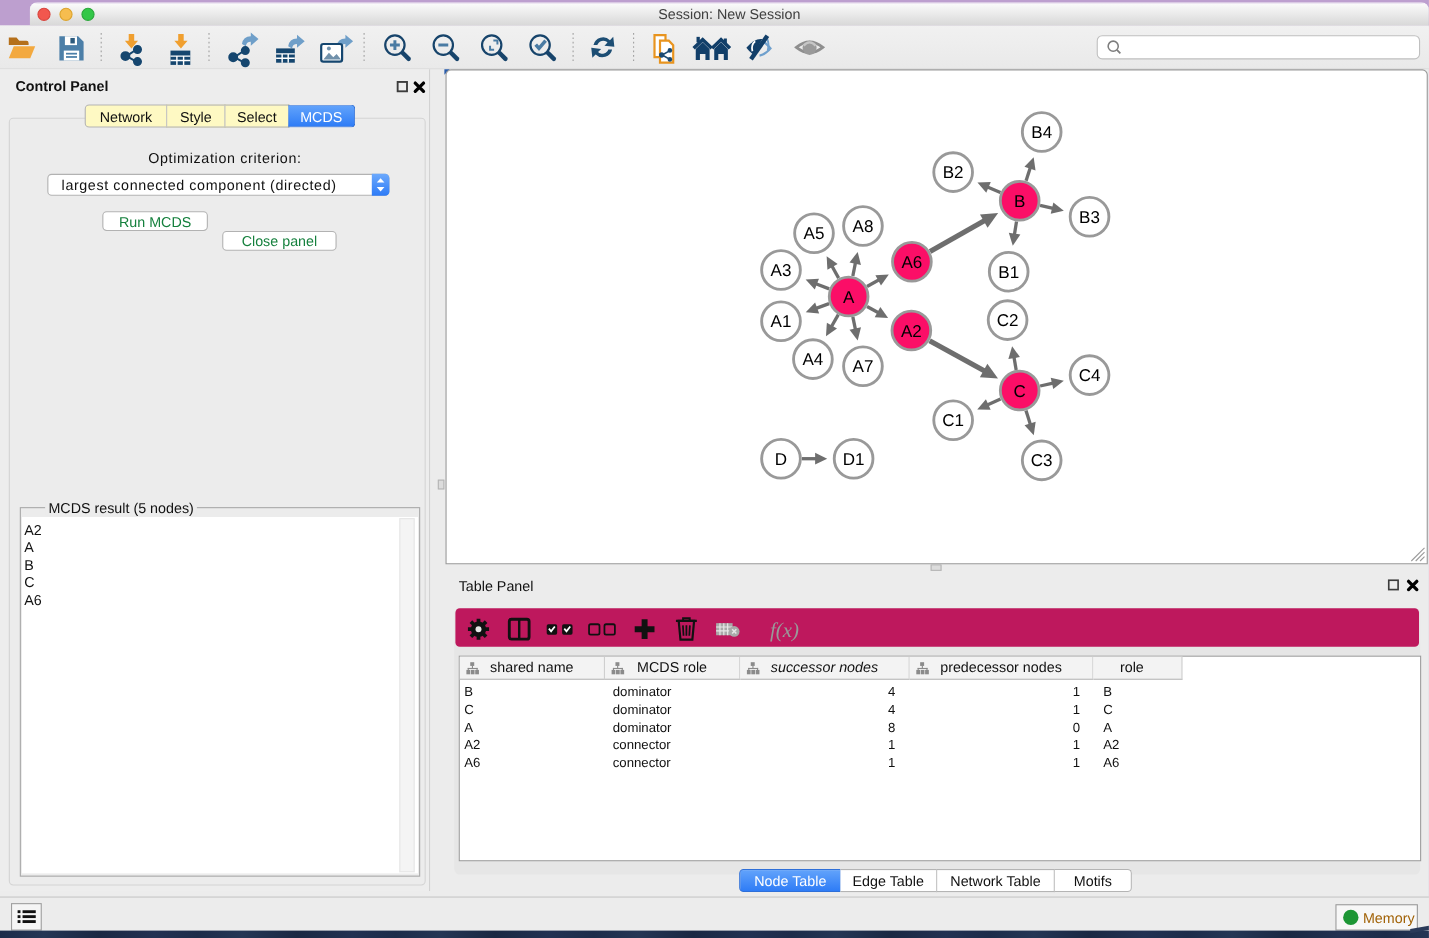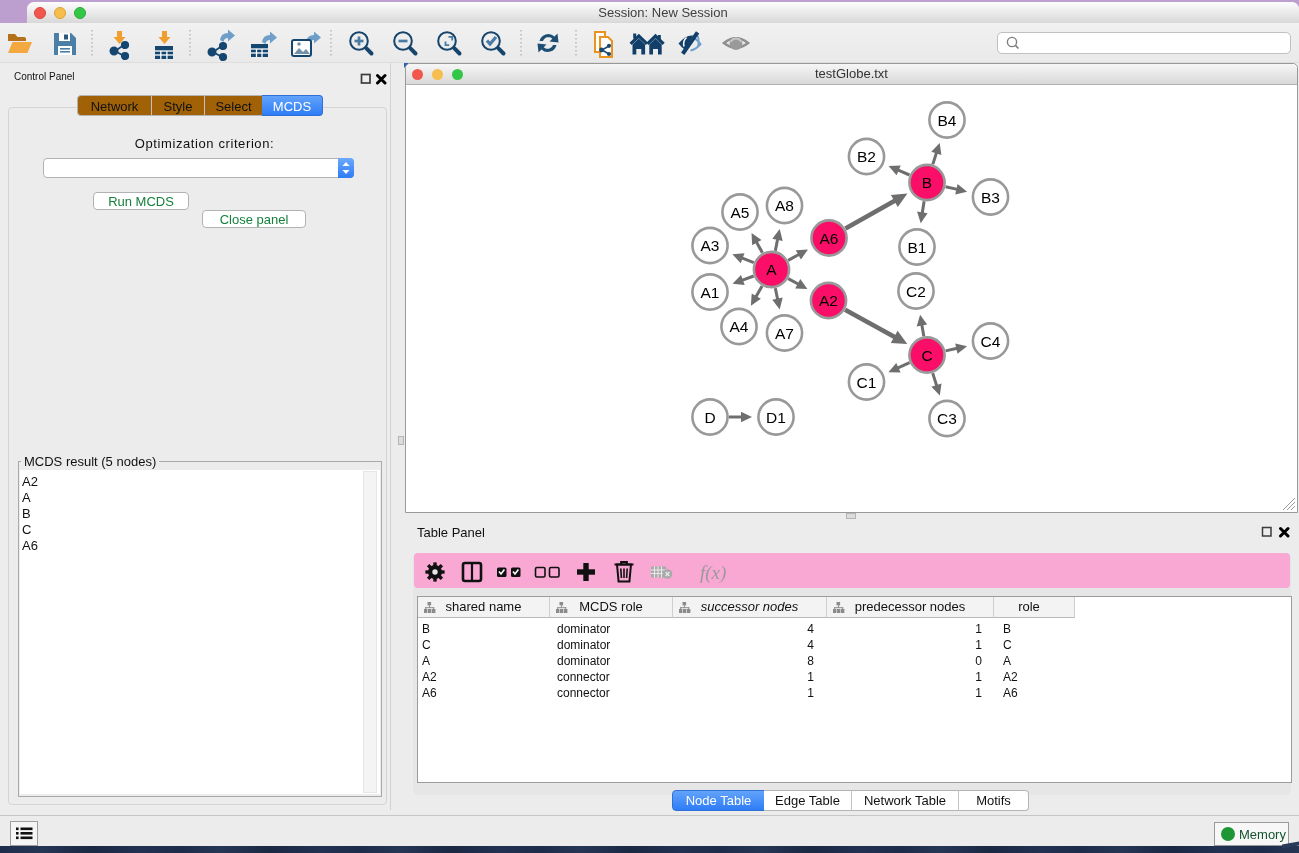--- a/index.html
+++ b/index.html
@@ -10,59 +10,59 @@
   #titlebar{left:0;top:2px;width:1272px;height:20px;
     background:linear-gradient(#fbfbfb,#d8d8d8);border-top:1px solid #fdfdfd;
     border-bottom:1px solid #acacac;border-radius:7px 7px 0 0;box-sizing:content-box;margin-left:27px;}
   #titlebar .title{width:100%;text-align:center;font-size:13px;color:#404040;line-height:20px;}
   .tl{position:absolute;width:12px;height:12px;border-radius:50%;top:4px;}
   #toolbar{left:0;top:23px;width:1299px;height:40px;background:linear-gradient(#f1f1f1,#e9e9e9);}
   #searchbox{left:997px;top:32px;width:292px;height:20px;background:#fff;
     border:1px solid #c0c0c0;border-radius:5px;}
   
   #ctrlpanel{left:0;top:63px;width:390px;height:747px;background:#ededed;border-right:1px solid #d2d2d2;}
-  #cp-head{left:14px;top:71px;font-size:10px;color:#111;}
+  #cp-head{left:14px;top:71px;font-size:13px;color:#111;font-weight:bold;}
   #cp-box{left:8px;top:107px;width:377px;height:696px;border:1px solid #d4d4d4;border-radius:4px;background:#ececec;}
-  .tab{position:absolute;top:95px;height:21px;background:#a16207;border:1px solid #b4b4b4;
+  .tab{position:absolute;top:95px;height:21px;background:#fef9c3;border:1px solid #b4b4b4;
        font-size:13px;color:#111;text-align:center;line-height:21px;box-sizing:border-box;}
   .tabsel{background:linear-gradient(#62a3fb,#2e7cf6);color:#fff;border-color:#2e6fd8;}
   #optlabel{left:8px;top:136px;width:393px;text-align:center;font-size:13px;letter-spacing:0.6px;color:#111;}
   #dropdown{left:43px;top:158px;width:311px;height:20px;background:#fff;border:1px solid #b2b2b2;
     border-radius:4px;box-sizing:border-box;}
   #dropdown .txt{position:absolute;left:12px;top:0;font-size:13px;letter-spacing:0.55px;line-height:19px;color:#111;}
   #dropdown .spin{position:absolute;right:-1px;top:-1px;width:16px;height:20px;border-radius:0 4px 4px 0;
     background:linear-gradient(#6ca9fc,#2d7bf7);}
   .btn{position:absolute;height:18px;background:#fff;border:1px solid #b2b2b2;border-radius:4px;
     font-size:13px;color:#15803d;text-align:center;line-height:17px;box-sizing:border-box;}
   #fieldset{left:18px;top:461px;width:362px;height:334px;border:1px solid #a9a9a9;background:transparent;}
   #fieldset .white{position:absolute;left:1px;right:1px;top:8px;bottom:2px;background:#fff;}
-  #fieldset .legend{position:absolute;left:2px;top:-8px;background:#ececec;padding:0 3px;font-size:13px;color:#111;}
+  #fieldset .legend{position:absolute;left:22px;top:-8px;background:#ececec;padding:0 3px;font-size:13px;color:#111;}
   #fieldset .items{position:absolute;left:3px;top:12px;font-size:13px;color:#111;line-height:16px;}
   #fieldset .sbar{position:absolute;right:4px;top:9px;width:14px;height:322px;background:#f4f4f4;border:1px solid #e6e6e6;box-sizing:border-box;}
   
   #netwin{left:405px;top:63px;width:893px;height:450px;background:#fff;border:1px solid #999;
     border-radius:5px 5px 0 0;box-sizing:border-box;}
   #nw-title{position:absolute;left:0;top:0;width:100%;height:20px;
     background:linear-gradient(#f6f6f6,#d9d9d9);border-bottom:1px solid #b3b3b3;border-radius:5px 5px 0 0;}
   #nw-title .title{width:100%;text-align:center;font-size:13px;color:#333;line-height:20px;}
   .tl2{position:absolute;width:11px;height:11px;border-radius:50%;top:5px;}
   
   #tp-head{left:417px;top:525px;font-size:13px;color:#111;}
   #tp-box{left:413px;top:553px;width:878px;height:242px;background:#e6e6e6;border-radius:5px;}
-  #tp-toolbar{left:414px;top:553px;width:876px;height:35px;background:#f9a8d4;border-radius:4px;}
+  #tp-toolbar{left:414px;top:553px;width:876px;height:35px;background:#be185d;border-radius:4px;}
   #ttable{left:417px;top:596px;width:873px;height:185px;background:#fff;border:1px solid #9b9b9b;}
   .hcell{position:absolute;top:0;height:21px;background:#f3f3f3;border-right:1px solid #cfcfcf;
     border-bottom:1px solid #b9b9b9;box-sizing:border-box;font-size:13px;color:#111;text-align:center;line-height:20px;}
   .trow{position:absolute;font-size:12px;color:#111;height:16px;line-height:16px;}
   .btab{position:absolute;top:790px;height:21px;background:#fff;border:1px solid #b4b4b4;
     font-size:13px;color:#111;text-align:center;line-height:20px;box-sizing:border-box;}
   
   #statusbar{left:0;top:815px;width:1299px;height:32px;background:#ececec;border-top:1px solid #c6c6c6;}
   #memButton{left:1214px;top:822px;width:75px;height:24px;background:#f7f7f7;border:1px solid #9a9a9a;
-    font-size:13px;color:#14532d;box-sizing:border-box;}
+    font-size:13px;color:#a16207;box-sizing:border-box;}
   #listButton{left:10px;top:821px;width:28px;height:25px;background:#f5f5f5;border:1px solid #9e9e9e;box-sizing:border-box;}
   #bottomstrip{left:0;top:846px;width:1299px;height:7px;
     background:repeating-linear-gradient(90deg,#1d2c4a 0px,#253655 40px,#1a2843 90px,#223152 140px,#1d2c4a 180px);}
 </style>
 </head>
 <body>
   <div class="abs" id="appbg" style="left:0;top:24px;width:1299px;height:824px;background:#ececec;"></div>
   <div class="abs" id="titlebar">
     <div class="tl" style="left:7px;background:#f2574e;border:1px solid #d8453e;box-sizing:border-box;"></div>
     <div class="tl" style="left:27px;background:#f6bd4f;border:1px solid #dca42c;box-sizing:border-box;"></div>
@@ -234,39 +234,34 @@
   <svg class="abs" style="left:360px;top:73px;" width="30" height="12" viewBox="0 0 30 12">
     <rect x="1.5" y="1.5" width="8.5" height="8.5" fill="none" stroke="#3c3c3c" stroke-width="1.7"></rect>
     <path d="M17.5,2.5 L25,10 M25,2.5 L17.5,10" stroke="#000" stroke-width="3" stroke-linecap="round"></path>
   </svg>
   <div class="tab" style="left:77px;width:75px;border-radius:4px 0 0 4px;">Network</div>
   <div class="tab" style="left:151px;width:54px;border-left:1px solid #c2c2c2;">Style</div>
   <div class="tab" style="left:204px;width:59px;border-left:1px solid #c2c2c2;">Select</div>
   <div class="tab tabsel" style="left:262px;width:61px;border-left:none;border-radius:0 4px 4px 0;">MCDS</div>
   <div class="abs" id="optlabel">Optimization criterion:</div>
   <div class="abs" id="dropdown">
+    <div class="txt">largest connected component (directed)</div>
     <div class="spin"><svg width="16" height="20" viewBox="0 0 16 20">
       <path d="M4.5,8 L8,4 L11.5,8 Z M4.5,12 L8,16 L11.5,12 Z" fill="#ffffff"></path>
     </svg></div>
   </div>
   <div class="btn" style="left:93px;top:192px;width:96px;">Run MCDS</div>
   <div class="btn" style="left:202px;top:192px;width:104px;margin-top:18px;">Close panel</div>
   <div class="abs" id="fieldset">
     <div class="white"></div>
     <div class="legend">MCDS result (5 nodes)</div>
     <div class="items">A2<br>A<br>B<br>C<br>A6</div>
     <div class="sbar"></div>
   </div>
   <div class="abs" id="netwin">
-    <div id="nw-title">
-      <div class="tl2" style="left:6px;background:#f2574e;"></div>
-      <div class="tl2" style="left:26px;background:#f6bd4f;"></div>
-      <div class="tl2" style="left:46px;background:#33c748;"></div>
-      <div class="title">testGlobe.txt</div>
-    </div>
     <svg style="position:absolute;right:1px;bottom:1px;" width="14" height="14" viewBox="0 0 14 14">
       <g stroke="#9a9a9a" stroke-width="1">
         <line x1="13" y1="1" x2="1" y2="13"></line>
         <line x1="13" y1="5" x2="5" y2="13"></line>
         <line x1="13" y1="9" x2="9" y2="13"></line>
       </g>
     </svg>
     <svg id="graph" style="position:absolute;left:0;top:20px;" width="891" height="428" viewBox="0 0 891 428">
 <g>
 <line x1="356.4" y1="168.8" x2="350.3" y2="157.8" stroke="#6e6e6e" stroke-width="3.0"></line>

